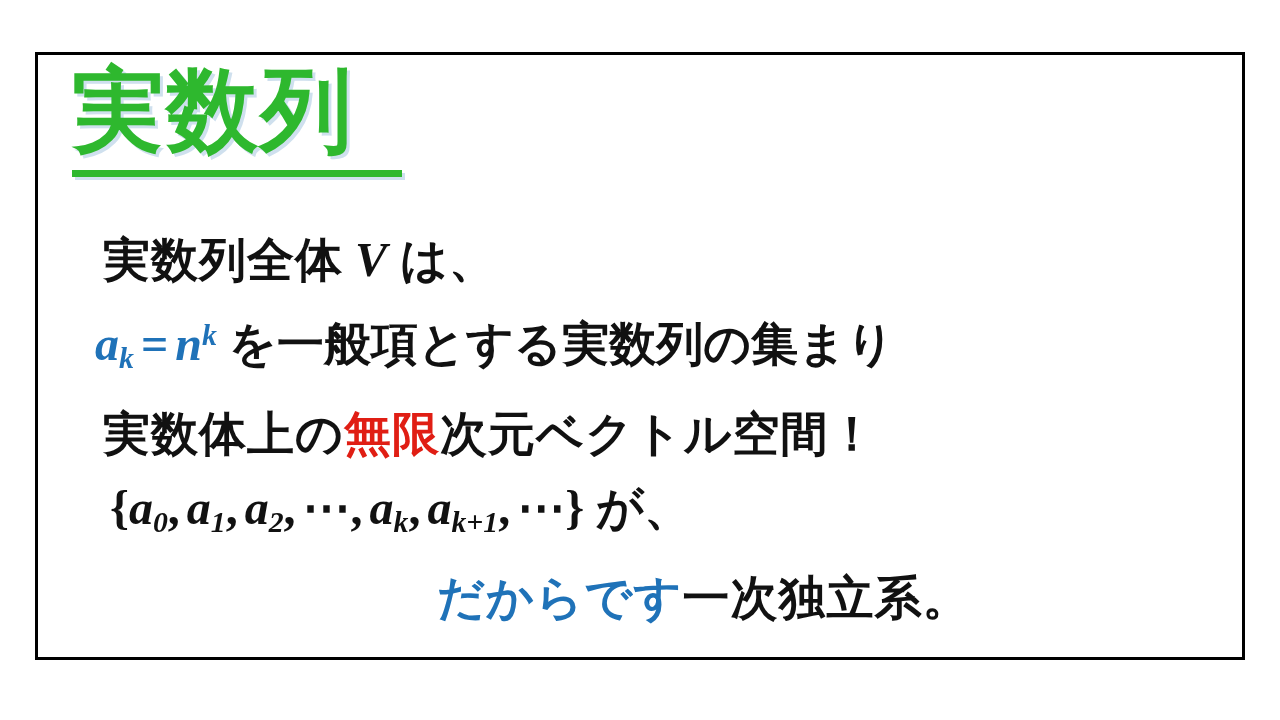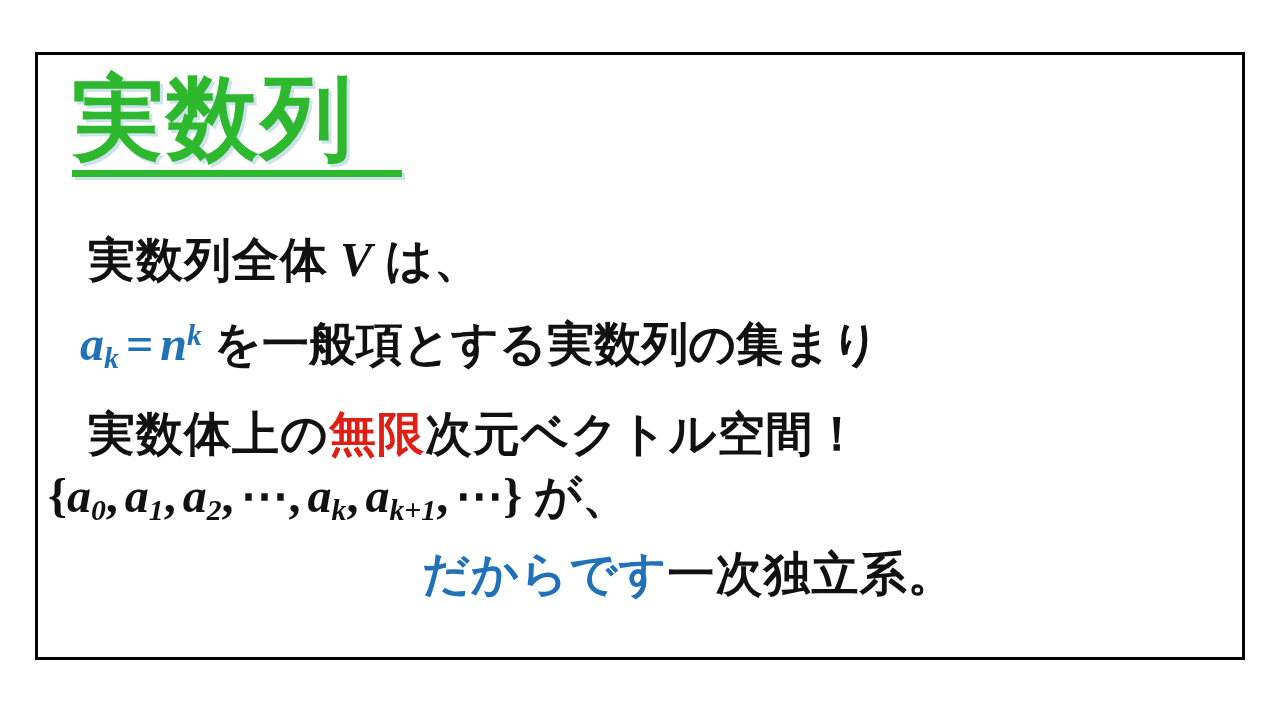--- a/index.html
+++ b/index.html
@@ -34,41 +34,41 @@
   }
 
   
   #title-block {
     position: absolute;
     left: 72px;
     top: 72px;
     width: 400px;
   }
   .title-text {
-    font-family: Liberation Sans, sans-serif;
+    font-family: Liberation Mono, monospace;
     font-weight: bold;
     font-size: 92px;
     line-height: 1.0;
     color: #2EB82E;
     letter-spacing: 2px;
     text-shadow: 3px 3px 0 #cfe0ee;
     white-space: nowrap;
   }
   #title-underline {
     margin-top: 6px;
     width: 330px;
     height: 7px;
     background: #2EB82E;
     box-shadow: 3px 3px 0 #cfe0ee;
   }
 
   
   #body-block {
     position: absolute;
-    left: 20px;
+    left: 35px;
     top: 224px;
     width: 1210px;
   }
   .body-line {
     font-family: "Liberation Sans", sans-serif;
     font-weight: bold;
     color: #111111;
     white-space: nowrap;
   }
   .line-1, .line-2 {
@@ -78,22 +78,22 @@
     letter-spacing: 1px;
   }
   .line-3 {
     font-size: 47px;
     line-height: 78px;
     padding-left: 60px;
     letter-spacing: 0px;
   }
   .line-4 {
     font-size: 47px;
-    line-height: 52px;
-    padding-left: 28px;
+    line-height: 76px;
+    padding-left: 75px;
     letter-spacing: 0px;
   }
   .line-5 {
     font-size: 47px;
     line-height: 76px;
     padding-left: 402px;
     letter-spacing: 1px;
   }
 
   .red    { color: #E01E14; }

